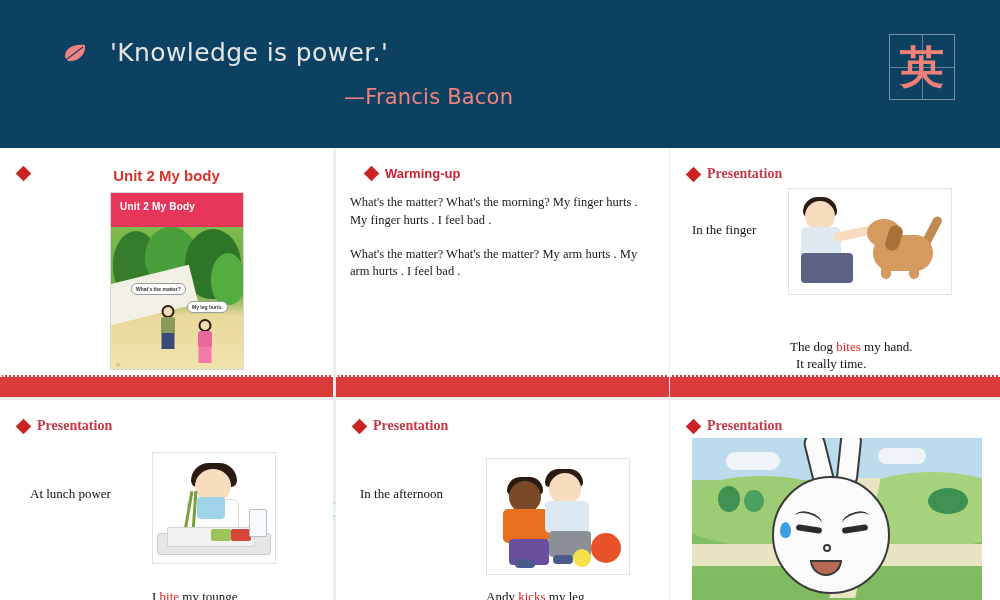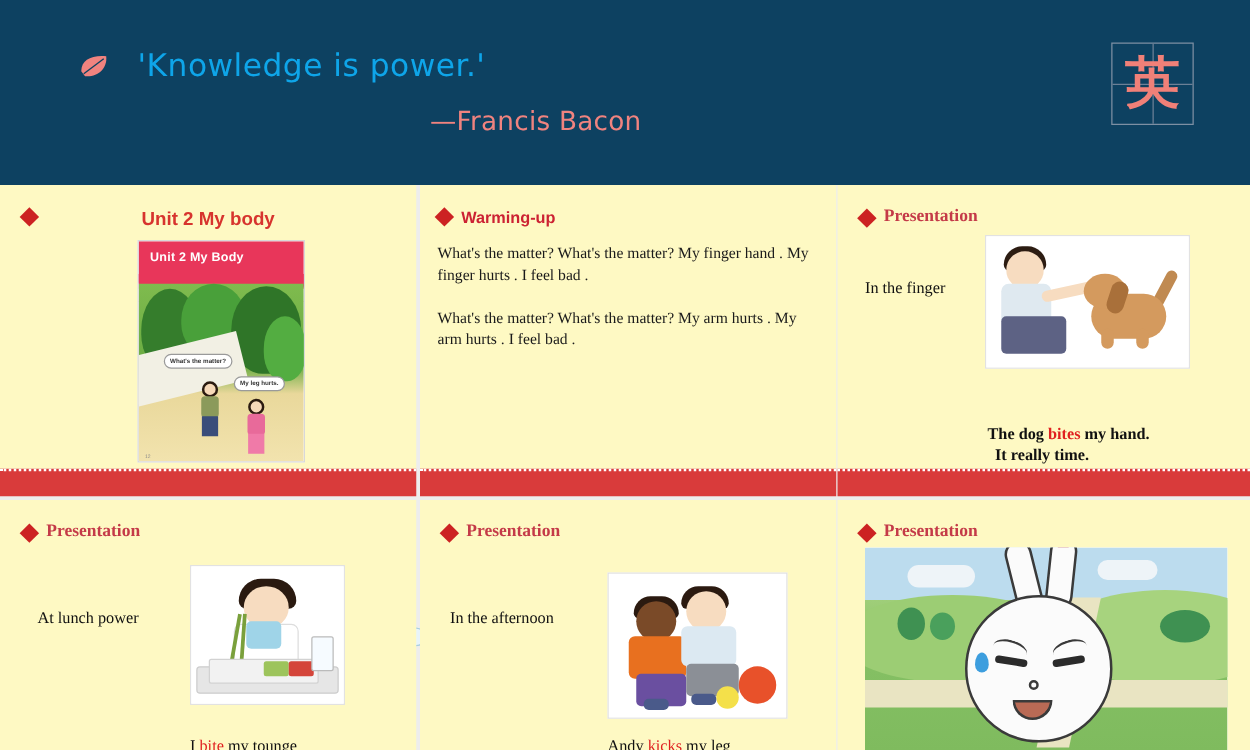--- a/index.html
+++ b/index.html
@@ -11,21 +11,21 @@
   .slide{position:relative;width:1000px;height:600px;overflow:hidden;background:#ededed;}
 
   
   .header{
     position:absolute;left:0;top:0;width:1000px;height:148px;
     background:#0d4161;
   }
   .quote-row{position:absolute;left:62px;top:38px;display:flex;align-items:center;}
   .leaf-icon{width:26px;height:20px;margin-right:22px;flex:none;}
   .quote-text{
-    color:#0ea5e9;font-size:25px;font-weight:400;letter-spacing:.4px;
+    color:#e5e5e5;font-size:25px;font-weight:400;letter-spacing:.4px;
     font-family:"DejaVu Sans",sans-serif;white-space:nowrap;
   }
   .quote-author{
     position:absolute;left:344px;top:85px;
     color:#f0837f;font-size:21px;letter-spacing:.2px;
     font-family:"DejaVu Sans",sans-serif;white-space:nowrap;
   }
   .seal{
     position:absolute;left:889px;top:34px;width:66px;height:66px;
     border:1px solid #7d8fa3;box-sizing:border-box;
@@ -40,21 +40,21 @@
     font-family:"DejaVu Sans",sans-serif;font-weight:700;
   }
 
   
   .grid{position:absolute;left:0;top:148px;width:1000px;height:452px;}
   .col{position:absolute;top:0;width:333px;height:452px;}
   .col.c1{left:0;}
   .col.c2{left:336px;}
   .col.c3{left:670px;width:330px;}
 
-  .cell{position:absolute;left:0;width:100%;background:#fef9c3;overflow:hidden;}
+  .cell{position:absolute;left:0;width:100%;background:#ffffff;overflow:hidden;}
   .cell.top{top:0;height:227px;}
   .cell.bot{top:252px;height:200px;}
 
   
   .band{
     position:absolute;left:0;top:227px;width:100%;height:22px;
     background:#d93b3b;
     border-top:2px dotted #ffffff;
     box-sizing:border-box;
   }
@@ -112,21 +112,21 @@
     width:14px;height:17px;border-radius:3px;}
   .kid.boy .body{background:#8b9a5b;}
   .kid.girl .body{background:#e86a9a;}
   .kid .legs{position:absolute;left:50%;top:28px;transform:translateX(-50%);
     width:13px;height:16px;}
   .kid.boy .legs{background:#3a4d7a;}
   .kid.girl .legs{background:#f07aa8;}
   .book .pg{position:absolute;left:5px;bottom:2px;font-size:4px;color:#888;}
 
   
-  .c2top .sec-head{left:14px;top:18px;}
+  .c2top .sec-head{left:30px;top:18px;}
   .para-block{position:absolute;left:14px;top:46px;width:300px;}
   .para{
     font-family:"Liberation Serif",serif;font-size:12.5px;color:#1a1a1a;
     line-height:1.42;margin-bottom:16px;
   }
 
   
   .pres .sec-head{left:18px;top:18px;}
   .time-label{
     position:absolute;font-family:"Liberation Serif",serif;font-size:13px;color:#111;
@@ -138,21 +138,21 @@
   .cap{
     position:absolute;font-family:"Liberation Serif",serif;font-size:13px;color:#111;
     line-height:1.35;white-space:nowrap;
   }
   .hl{color:#e02020;}
 
   
   .c3top .time-label{left:692px;top:0;}
   .c3top .lbl{position:absolute;left:22px;top:74px;}
   .c3top .pic{left:118px;top:40px;width:162px;height:105px;}
-  .c3top .cap{left:120px;top:190px;font-weight:bold;}
+  .c3top .cap{left:120px;top:190px;}
   .c3top .cap2{left:126px;top:207px;}
 
   
   .dog-scene{position:absolute;left:0;top:0;width:100%;height:100%;background:#fff;}
   .dog-boy-head{position:absolute;left:16px;top:12px;width:30px;height:30px;border-radius:50%;
     background:#f7dcc0;}
   .dog-boy-hair{position:absolute;left:14px;top:8px;width:34px;height:20px;
     border-radius:17px 17px 6px 6px;background:#2c1c12;}
   .dog-boy-body{position:absolute;left:12px;top:38px;width:40px;height:30px;
     border-radius:6px 6px 2px 2px;background:#dfe9f0;}
@@ -351,21 +351,21 @@
     </div>
 
     <div class="col c2">
 
       <div class="cell top c2top">
         <div class="sec-head">
           <div class="diamond"></div>
           <div class="sec-label">Warming-up</div>
         </div>
         <div class="para-block">
-          <div class="para">What's the matter? What's the matter? My finger hand .   My finger hurts .   I feel bad .</div>
+          <div class="para">What's the matter? What's the morning? My finger hurts .   My finger hurts .   I feel bad .</div>
           <div class="para">What's the matter? What's the matter? My arm hurts .  My arm hurts .   I feel bad .</div>
         </div>
       </div>
 
       <div class="band"></div>
       <div class="avatar" style="left:622px;top:354px;">
         <div class="av-bub">
           <span>Hello</span>
         </div>
         <div class="av-head"></div>

